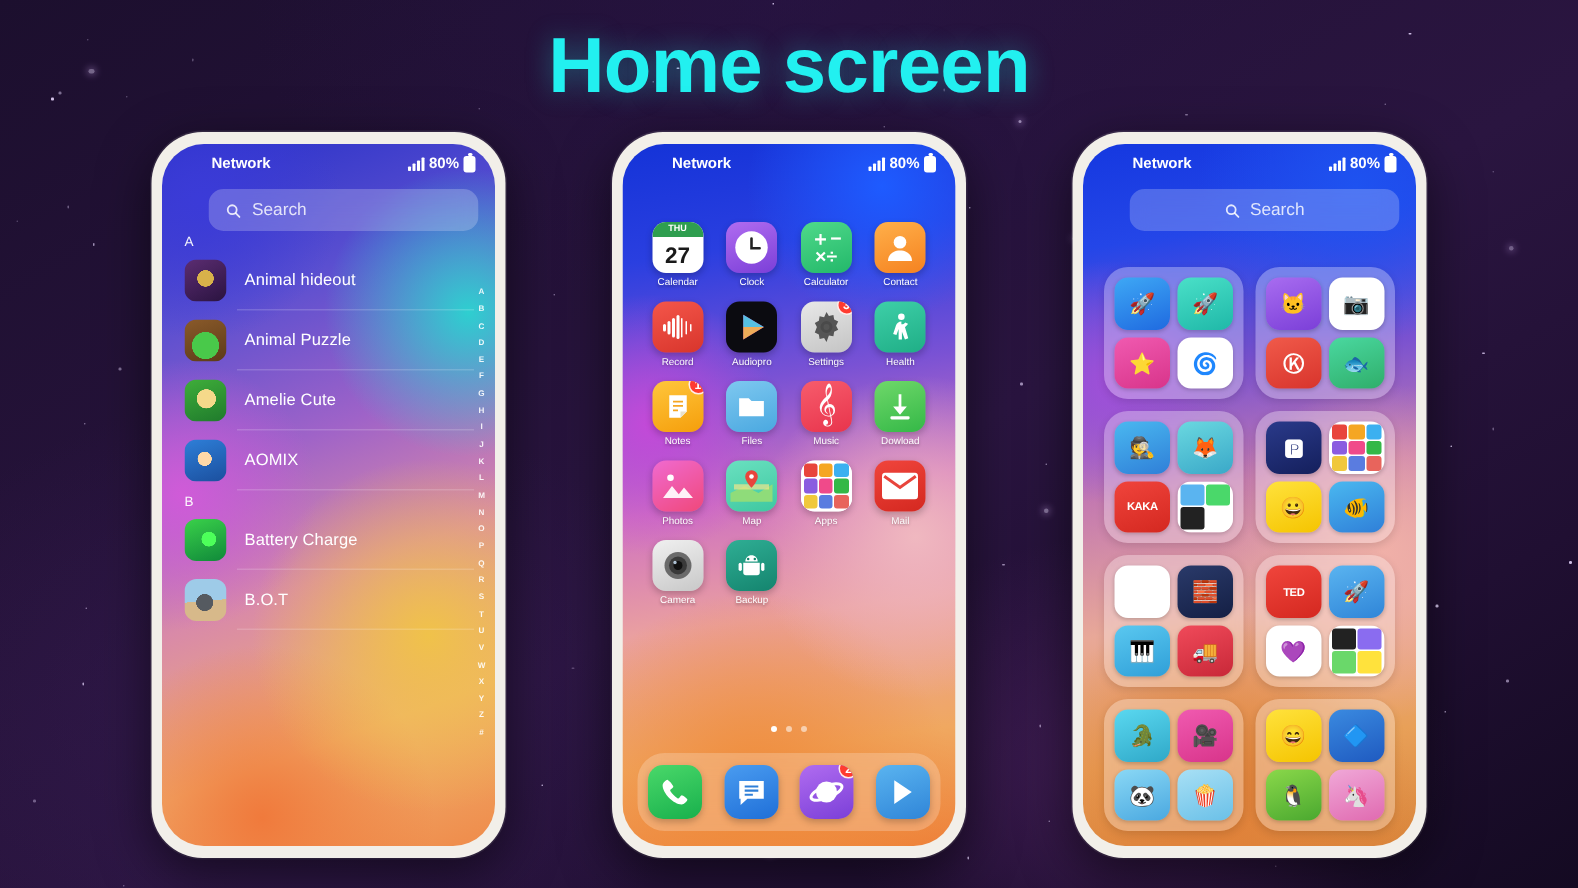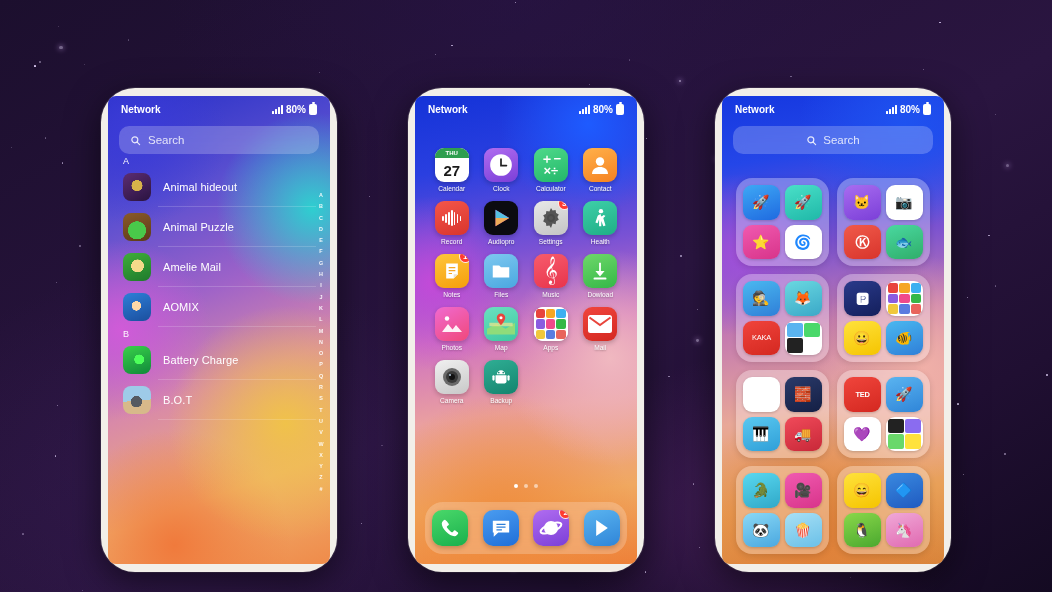--- a/index.html
+++ b/index.html
@@ -34,23 +34,24 @@
   
   .phone {
     position:absolute;
     border-radius:34px;
     background:#f2efe9;
     padding:8px 7px;
     box-shadow:0 10px 34px rgba(0,0,0,.55), 0 0 0 1px rgba(255,255,255,.12);
   }
   .screen {
     width:100%; height:100%;
-    border-radius:8px;
+    border-radius:28px;
     overflow:hidden;
     position:relative;
+    padding-left:20px;
   }
   #phone1 { left:101px; top:88px;  width:236px; height:484px; }
   #phone2 { left:408px; top:88px;  width:236px; height:484px; }
   #phone3 { left:715px; top:88px;  width:236px; height:484px; }
 
   
   .wp1 {
     background:
       radial-gradient(circle 150px at 12% 8%,  #3b3bd8 0%, rgba(59,59,216,0) 62%),
       radial-gradient(circle 160px at 92% 24%, #2ecfd0 0%, rgba(46,207,208,0) 60%),
@@ -294,20 +295,21 @@
       <div class="star" style="width: 1.40851px; height: 1.40851px; left: 409.505px; top: 205.613px; opacity: 0.53;"></div>
       <div class="star" style="width: 0.870302px; height: 0.870302px; left: 55.8627px; top: 281.836px; opacity: 0.51;"></div>
       <div class="star" style="width: 1.39765px; height: 1.39765px; left: 424.597px; top: 270.836px; opacity: 0.32;"></div>
       <div class="star" style="width: 1.00161px; height: 1.00161px; left: 319.169px; top: 71.9334px; opacity: 0.39;"></div>
       <div class="star" style="width: 0.919621px; height: 0.919621px; left: 639.236px; top: 342.222px; opacity: 0.78;"></div>
       <div class="star" style="width: 1.24158px; height: 1.24158px; left: 912.022px; top: 405.144px; opacity: 0.33;"></div>
       <div class="star" style="width: 1.50992px; height: 1.50992px; left: 937.366px; top: 343.322px; opacity: 0.93;"></div>
       <div class="star" style="width: 1.79431px; height: 1.79431px; left: 39.3774px; top: 61.0882px; opacity: 0.47;"></div>
     </div>
 
+  <div id="title">Home screen</div>
 
   <div class="phone" id="phone1">
     <div class="screen wp1">
 
       <div class="statusbar">
         <span>Network</span>
         <span class="sb-right">
           <span class="bars">
               <i></i>
               <i></i>
@@ -332,21 +334,21 @@
           <div class="app-row">
             <div class="ico" style="background:radial-gradient(circle at 50% 45%,#d8b24a 0 26%,transparent 27%),linear-gradient(150deg,#5c2d72,#2a1340)"></div>
             <div class="nm">Animal hideout</div>
           </div>
           <div class="app-row">
             <div class="ico" style="background:radial-gradient(circle at 50% 62%,#49c94a 0 40%,transparent 41%),linear-gradient(160deg,#8a5a2a,#5c3a18)"></div>
             <div class="nm">Animal Puzzle</div>
           </div>
           <div class="app-row">
             <div class="ico" style="background:radial-gradient(circle at 52% 46%,#f5d98a 0 30%,transparent 31%),linear-gradient(160deg,#3fae3a,#1f7a2c)"></div>
-            <div class="nm">Amelie Mail</div>
+            <div class="nm">Amelie Cute</div>
           </div>
           <div class="app-row">
             <div class="ico" style="background:radial-gradient(circle at 48% 46%,#ffd9a8 0 22%,transparent 23%),linear-gradient(160deg,#2e7fd8,#1b4f9e)"></div>
             <div class="nm">AOMIX</div>
           </div>
           <div class="sec-letter">B</div>
           <div class="app-row">
             <div class="ico" style="background:radial-gradient(circle at 58% 48%,#4dff5a 0 22%,transparent 23%),linear-gradient(160deg,#3ad14a,#10893a)"></div>
             <div class="nm">Battery Charge</div>
           </div>
@@ -683,21 +685,21 @@
             </div>
           </div>
           <div class="folder">
             <div class="fico" style="background:linear-gradient(160deg,#4ab8f0,#2f7fd8)">
               <span class="emoji">🕵</span>
             </div>
             <div class="fico" style="background:linear-gradient(160deg,#6ad8e0,#3aa8c8)">
               <span class="emoji">🦊</span>
             </div>
             <div class="fico" style="background:linear-gradient(160deg,#f0443c,#d42820)">
-              <span style="font-size:7.5px;font-weight:normal;letter-spacing:-.3px">KAKA</span>
+              <span style="font-size:7.5px;font-weight:bold;letter-spacing:-.3px">KAKA</span>
             </div>
             <div class="fico">
               <div class="mini4">
                 <span style="background:#5ab4f0"></span>
                 <span style="background:#4ad86a"></span>
                 <span style="background:#222"></span>
                 <span style="background:#fff"></span>
               </div>
             </div>
           </div>

